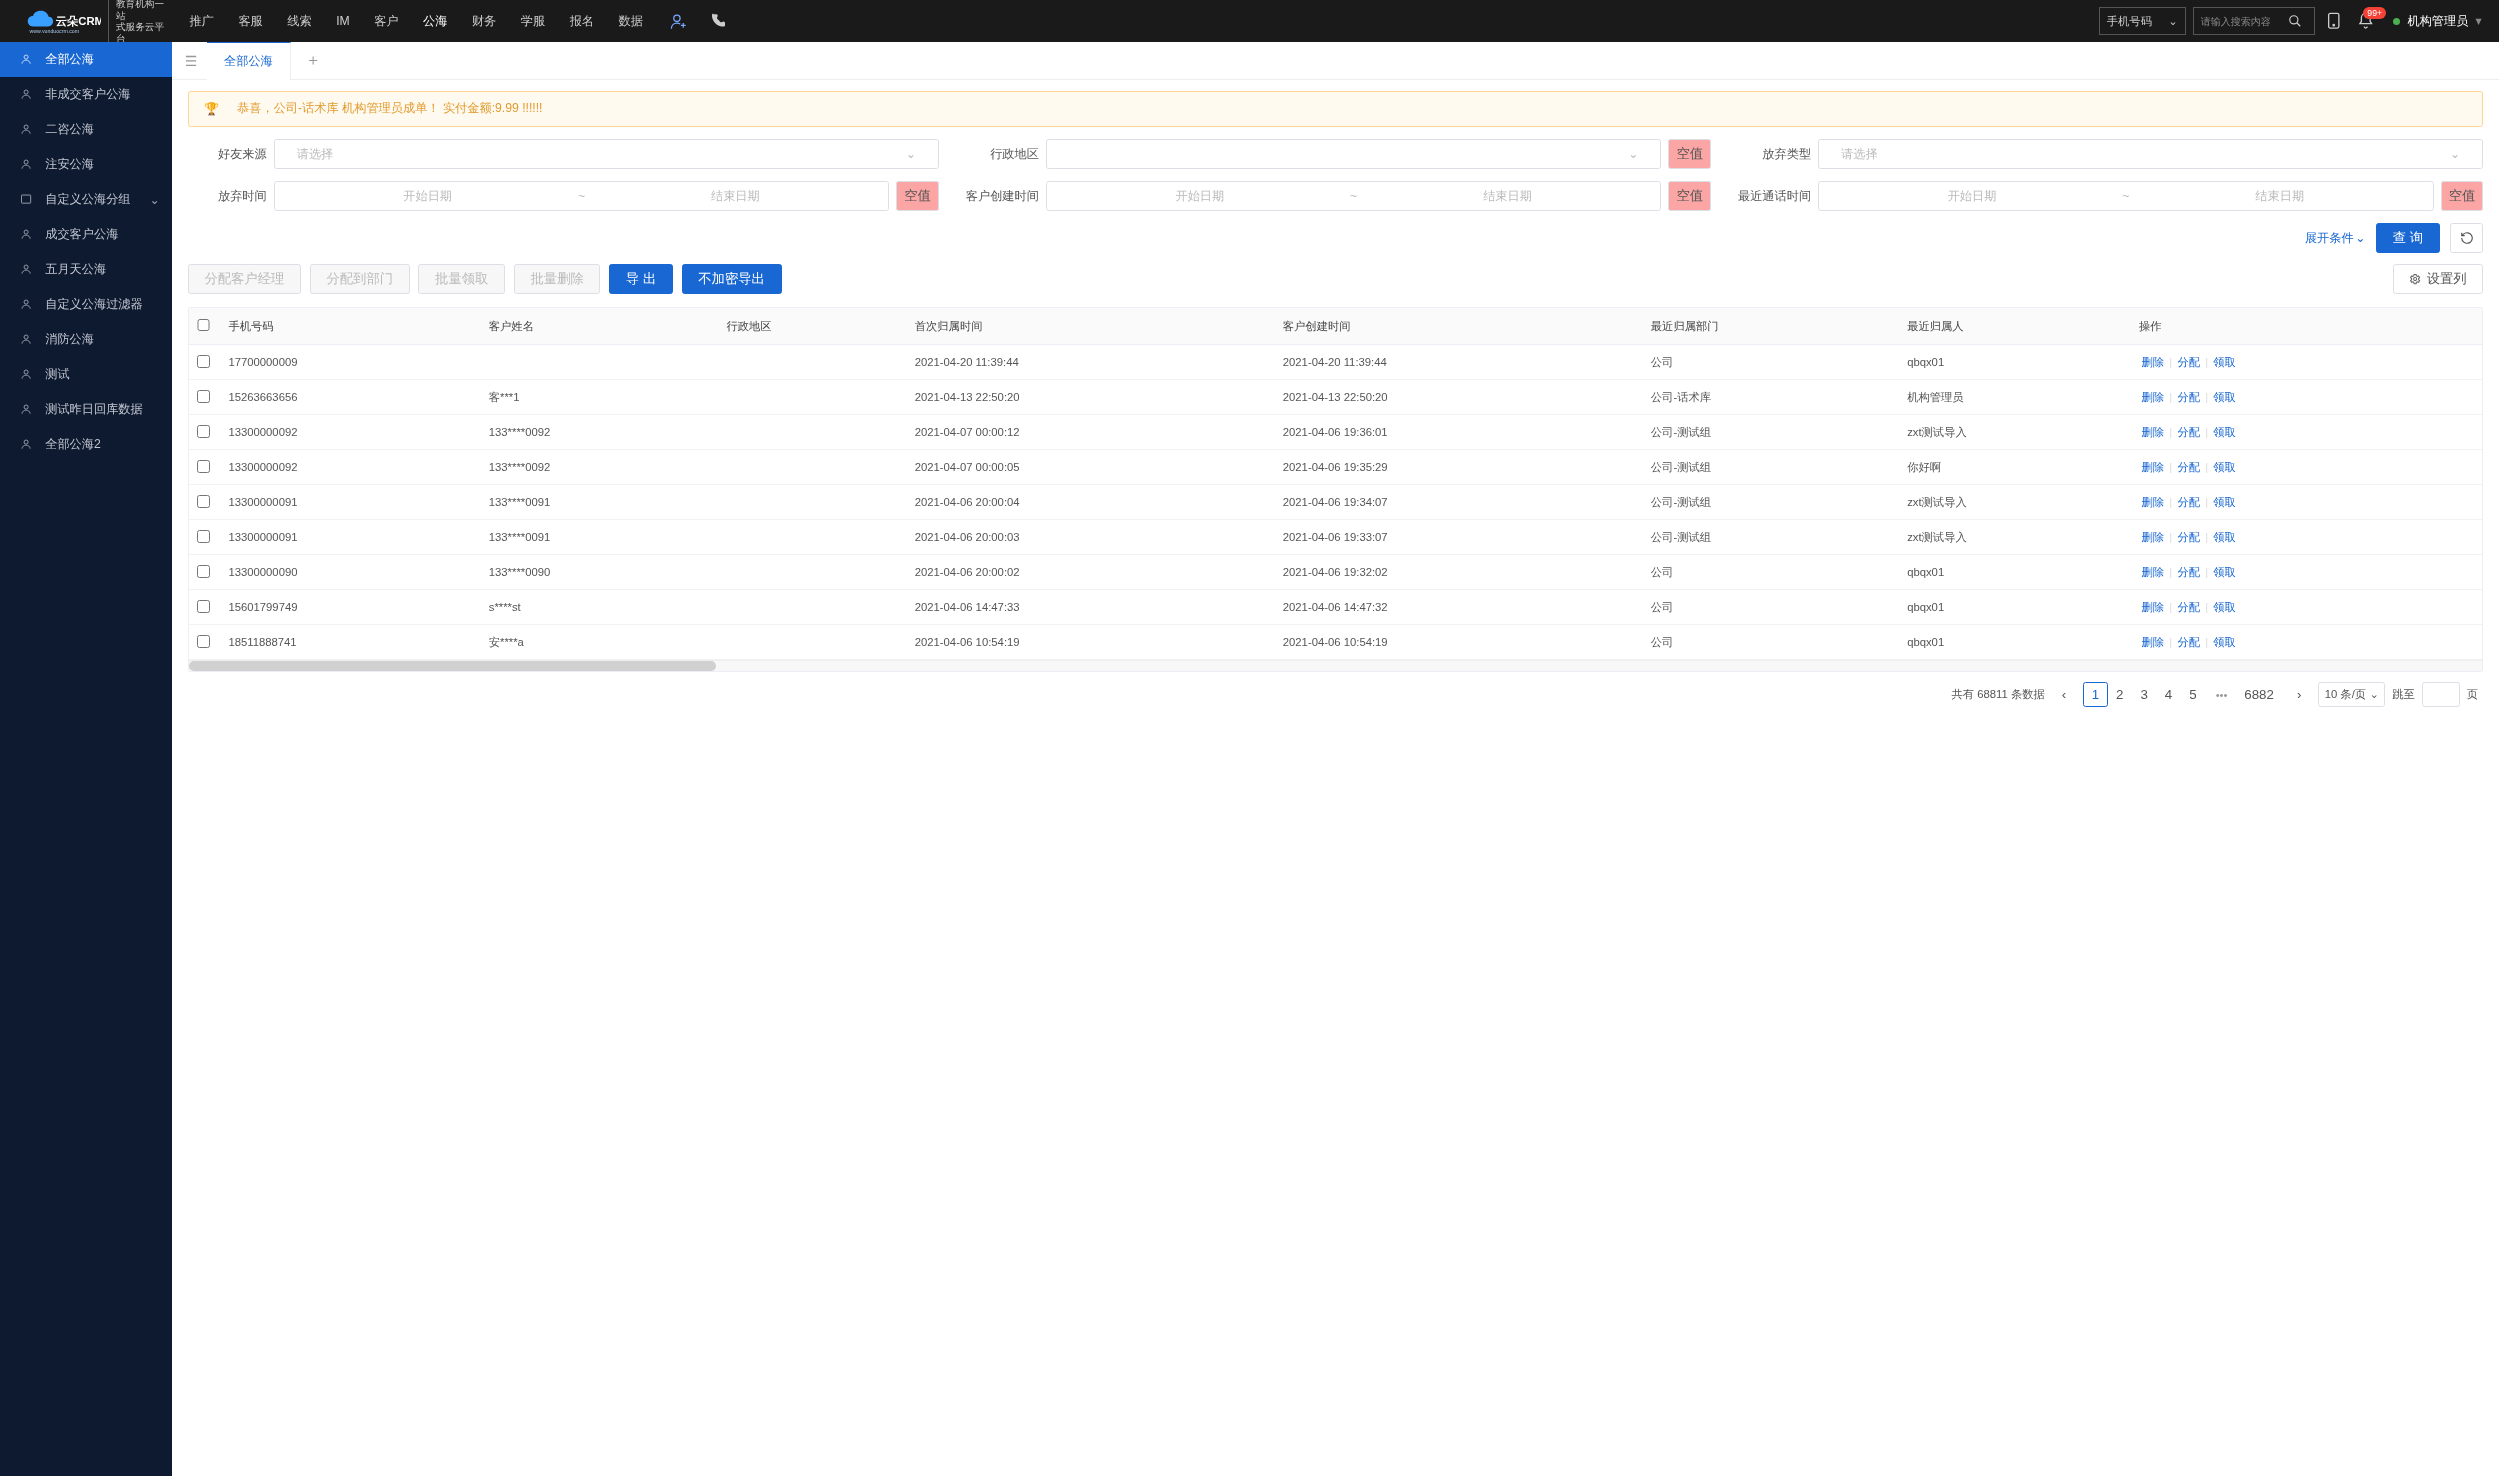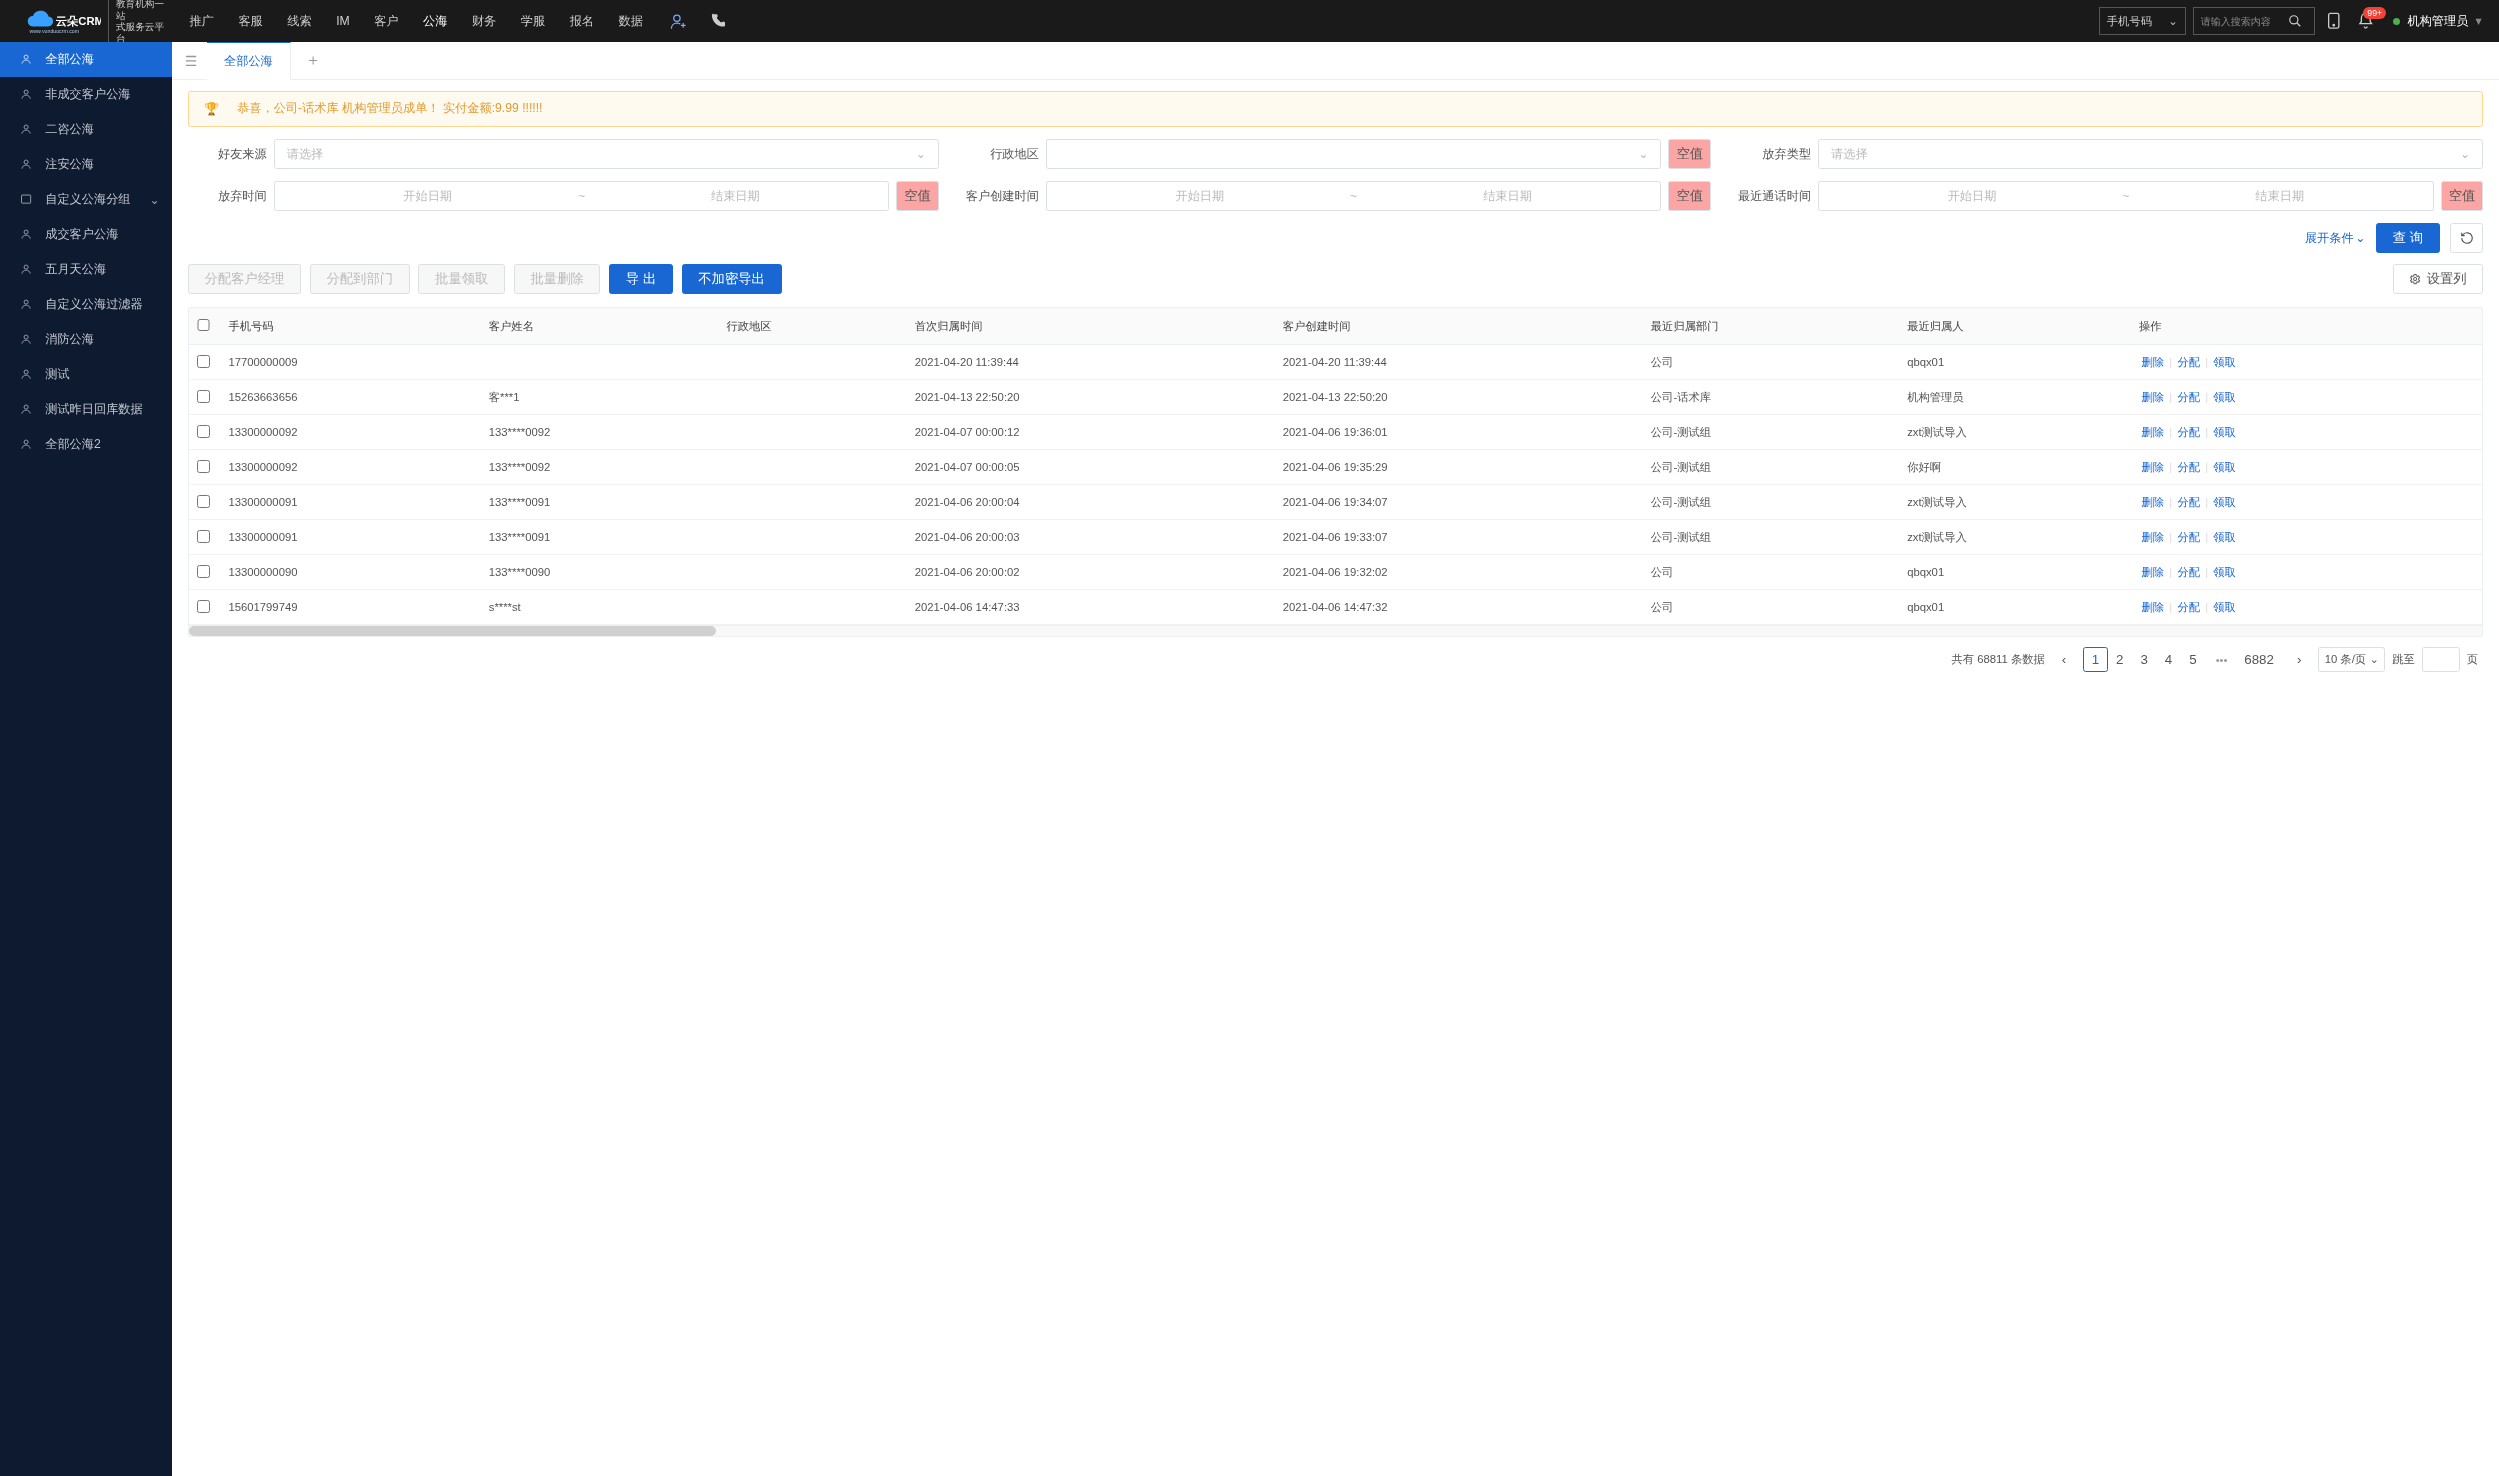--- a/index.html
+++ b/index.html
@@ -33,21 +33,21 @@
 .tab-prefix { width: 31px; display: flex; justify-content: center; color: #999; cursor: pointer; font-size: 14px; }
 .tab { height: 38px; padding: 0 17.5px; display: flex; align-items: center; border-right: 0.9px solid #eee; cursor: pointer; color: #1967d2; border-top: 1.7px solid transparent; }
 .tab.active { border-top-color: #1967d2; background: #fff; }
 .tab-add { padding: 0 14px; color: #999; cursor: pointer; font-size: 15.7px; }
 .content { flex: 1; overflow: auto; padding: 10.5px 15.7px 7px 15.7px; }
 .alert { border: 0.9px solid #ffd58f; background: #fffaf0; border-radius: 2.6px; padding: 8.7px 15.7px; display: flex; align-items: center; gap: 17.5px; color: #e29b2e; margin-bottom: 12.2px; }
 .alert .trophy { color: #f6b74a; }
 .filters { display: grid; grid-template-columns: repeat(3,minmax(0,1fr)); row-gap: 12.2px; column-gap: 21px; margin-top: 3.5px; }
 .filter { display: flex; align-items: center; gap: 7px; }
 .filter label { width: 79px; text-align: right; color: #555; font-size: 12.2px; flex: none; }
-.sel { flex: 1; border: 0.9px solid #dcdfe6; height: 30px; border-radius: 2.6px; display: flex; align-items: center; padding: 0 12px; color: #bbb; justify-content: space-between; cursor: pointer; background: #fff; }
+.sel { flex: 1; border: 0.9px solid #dcdfe6; height: 30px; border-radius: 2.6px; display: flex; align-items: center; padding: 0 22px; color: #bbb; justify-content: space-between; cursor: pointer; background: #fff; }
 .sel .caret { color: #bbb; }
 .date-range { flex: 1; border: 0.9px solid #dcdfe6; height: 30px; border-radius: 2.6px; display: flex; align-items: center; padding: 0 8.7px; color: #bbb; cursor: pointer; background: #fff; gap: 3.5px; }
 .date-range span { flex: 1; text-align: center; }
 .date-range .sep { flex: none; color: #bbb; width: 12.2px; text-align: center; }
 .null-btn { height: 30px; border: 0.9px solid #dcdfe6; border-radius: 2.6px; padding: 0 7px; background: #fca5a5; cursor: pointer; color: #555; flex: none; }
 .filter-actions { display: flex; justify-content: flex-end; align-items: center; gap: 10.5px; margin: 12.2px 0 10.5px; }
 .link-blue { color: #1967d2; cursor: pointer; display: flex; align-items: center; gap: 1.7px; }
 .btn { height: 30px; padding: 0 15.7px; border-radius: 2.6px; cursor: pointer; border: 0.9px solid #dcdfe6; background: #fff; color: #555; display: inline-flex; align-items: center; justify-content: center; }
 .btn.primary { background: #1967d2; border-color: #1967d2; color: #fff; }
 .btn.icon-only { width: 33px; padding: 0; }
@@ -456,20 +456,31 @@
                 <td><input type="checkbox" class="chk" style=""></td>
                 <td>15601799749</td>
                 <td>s****st</td>
                 <td></td>
                 <td>2021-04-06 14:47:33</td>
                 <td>2021-04-06 14:47:32</td>
                 <td>公司</td>
                 <td>qbqx01</td>
                 <td class="row-actions sticky"><span>删除</span><span class="divider">|</span><span>分配</span><span class="divider">|</span><span>领取</span></td>
               </tr>
+              <tr>
+                <td><input type="checkbox" class="chk" style=""></td>
+                <td>18511888741</td>
+                <td>安****a</td>
+                <td></td>
+                <td>2021-04-06 10:54:19</td>
+                <td>2021-04-06 10:54:19</td>
+                <td>公司</td>
+                <td>qbqx01</td>
+                <td class="row-actions sticky"><span>删除</span><span class="divider">|</span><span>分配</span><span class="divider">|</span><span>领取</span></td>
+              </tr>
             </tbody>
         </table>
         <div class="hscroll">
             <div class="thumb"></div>
           </div>
       </div>
 
       <div class="pagination">
         <span>
           <span>共有</span>

